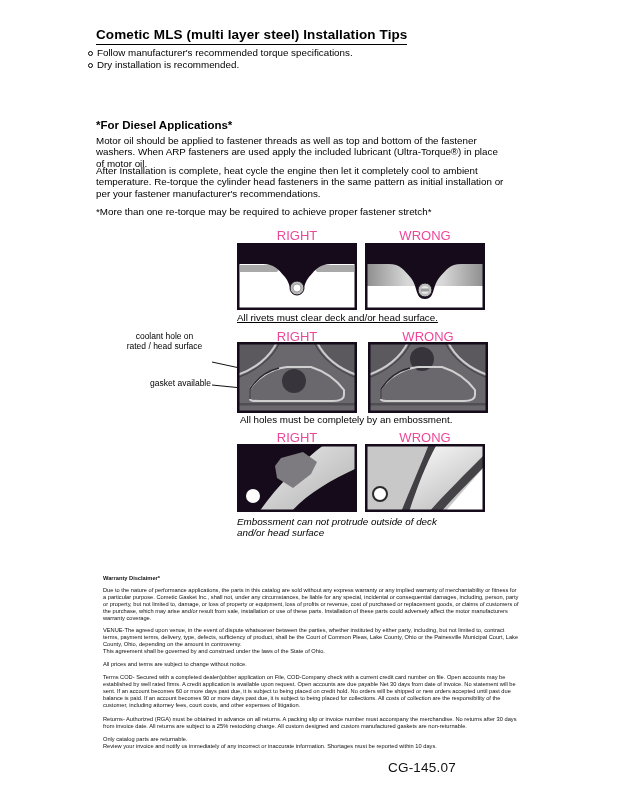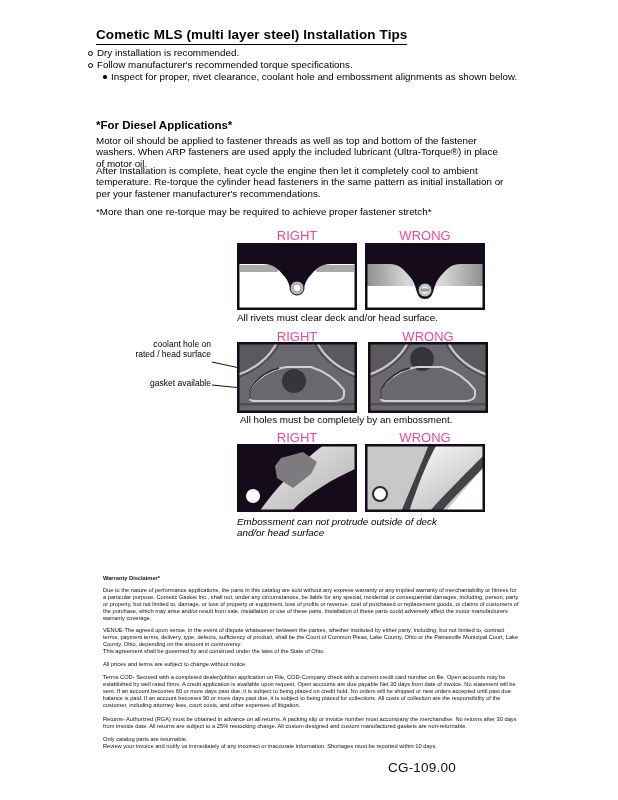--- a/index.html
+++ b/index.html
@@ -49,23 +49,22 @@
   .lp.gap7 { margin-bottom:7px; }
 
   .doc-number { left:388px; top:760px; font-size:13.5px; letter-spacing:.2px; color:#111; }
 </style>
 </head>
 <body>
 
 <div class="abs doc-title">Cometic MLS (multi layer steel) Installation Tips</div>
 
 <div class="abs tips">
+  <div class="tip">Follow manufacturer's recommended torque specifications.</div>
   <div class="tip">Dry installation is recommended.</div>
-  <div class="tip">Follow manufacturer's recommended torque specifications.</div>
-  <div class="subtip">Inspect for proper, rivet clearance, coolant hole and embossment alignments as shown below.</div>
 </div>
 
 <div class="abs diesel-heading">*For Diesel Applications*</div>
 <div class="abs body-para p1">Motor oil should be applied to fastener threads as well as top and bottom of the fastener washers. When ARP fasteners are used apply the included lubricant (Ultra-Torque®) in place of motor oil.</div>
 <div class="abs body-para p2">After Installation is complete, heat cycle the engine then let it completely cool to ambient temperature. Re-torque the cylinder head fasteners in the same pattern as initial installation or per your fastener manufacturer's recommendations.</div>
 <div class="abs body-para p-note">*More than one re-torque may be required to achieve proper fastener stretch*</div>
 
 <div class="abs fig-label" style="left:237px; top:228px;">RIGHT</div>
 <div class="abs fig-label" style="left:365px; top:228px;">WRONG</div>
 
@@ -94,26 +93,26 @@
     <rect width="120" height="67" fill="#ffffff"></rect>
     <rect x="2" y="21" width="116" height="22" fill="url(#gw1)"></rect>
     <path d="M0,0 H120 V21 H96 C85,21 81,27 74,35 C67,44 70,56 60,56 C50,56 53,44 46,35 C39,27 35,21 24,21 H0 Z" fill="#150b1a"></path>
     <circle cx="60" cy="47" r="7" fill="#bdbdbd" stroke="#150b1a" stroke-width="1"></circle>
     <circle cx="60" cy="47" r="4" fill="#e6e6e6"></circle>
     <rect x="56" y="45.5" width="8" height="3" fill="#9b9b9b"></rect>
     <rect x="1.25" y="1.25" width="117.5" height="64.5" fill="none" stroke="#150b1a" stroke-width="2.5"></rect>
   </svg>
 </div>
 
-<div class="abs fig-caption" style="left:237px; top:312px;">All rivets must clear deck and/or head surface.</div>
+<div class="abs fig-caption" style="left:237px; top:312px;text-decoration:underline;">All rivets must clear deck and/or head surface.</div>
 
 <div class="abs fig-label" style="left:237px; top:329px;">RIGHT</div>
 <div class="abs fig-label" style="left:368px; top:329px;">WRONG</div>
 
-<div class="abs callout" style="left:118px; top:340px;">
+<div class="abs callout" style="left:118px; top:332px;text-align:center;">
   <div>coolant hole on</div>
   <div>rated / head surface</div>
 </div>
 <div class="abs callout" style="left:118px; top:379px;">gasket available</div>
 
 <svg class="abs" style="left:210px; top:348px;" width="90" height="48" viewBox="0 0 90 48">
   <line x1="2" y1="14" x2="85" y2="32" stroke="#111" stroke-width="1"></line>
   <line x1="2" y1="37" x2="52" y2="42" stroke="#111" stroke-width="1"></line>
 </svg>
 
@@ -197,13 +196,13 @@
   <p class="lp">Due to the nature of performance applications, the parts in this catalog are sold without any express warranty or any implied warranty of merchantability or fitness for a particular purpose.  Cometic Gasket Inc., shall not, under any circumstances, be liable for any special, incidental or consequential damages, including, person, party or property, but not limited to, damage, or loss of property or equipment, loss of profits or revenue, cost of purchased or replacement goods, or claims of customers of the purchase, which may arise and/or result from sale, installation or use of these parts.  Installation of these parts could adversely affect the motor manufacturers warranty coverage.</p>
   <p class="lp tight">VENUE-The agreed upon venue, in the event of dispute whatsoever between the parties, whether instituted by either party, including, but not limited to, contract terms, payment terms, delivery, type, defects, sufficiency of product, shall be the Court of Common Pleas, Lake County, Ohio or the Painesville Municipal Court, Lake County, Ohio, depending on the amount in controversy.</p>
   <p class="lp gap6">This agreement shall be governed by and construed under the laws of the State of Ohio.</p>
   <p class="lp gap7">All prices and terms are subject to change without notice.</p>
   <p class="lp gap7">Terms COD- Secured with a completed dealer/jobber application on File, COD-Company check with a current credit card number on file.  Open accounts may be established by well rated firms.  A credit application is available upon request.  Open accounts are due payable Net 30 days from date of invoice.  No statement will be sent.  If an account becomes 60 or more days past due, it is subject to being placed on credit hold.  No orders will be shipped or new orders accepted until past due balance is paid.  If an account becomes 90 or more days past due, it is subject to being placed for collections.  All costs of collection are the responsibility of the customer, including attorney fees, court costs, and other expenses of litigation.</p>
   <p class="lp gap6">Returns- Authorized (RGA) must be obtained in advance on all returns.  A packing slip or invoice number must accompany the merchandise.  No returns after 30 days from invoice date.  All returns are subject to a 25% restocking charge.  All custom designed and custom manufactured gaskets are non-returnable.</p>
   <p class="lp tight">Only catalog parts are returnable.</p>
   <p class="lp tight">Review your invoice and notify us immediately of any incorrect or inaccurate information.  Shortages must be reported within 10 days.</p>
 </div>
 
-<div class="abs doc-number">CG-109.00</div>
+<div class="abs doc-number">CG-145.07</div>
 
 </body></html>

